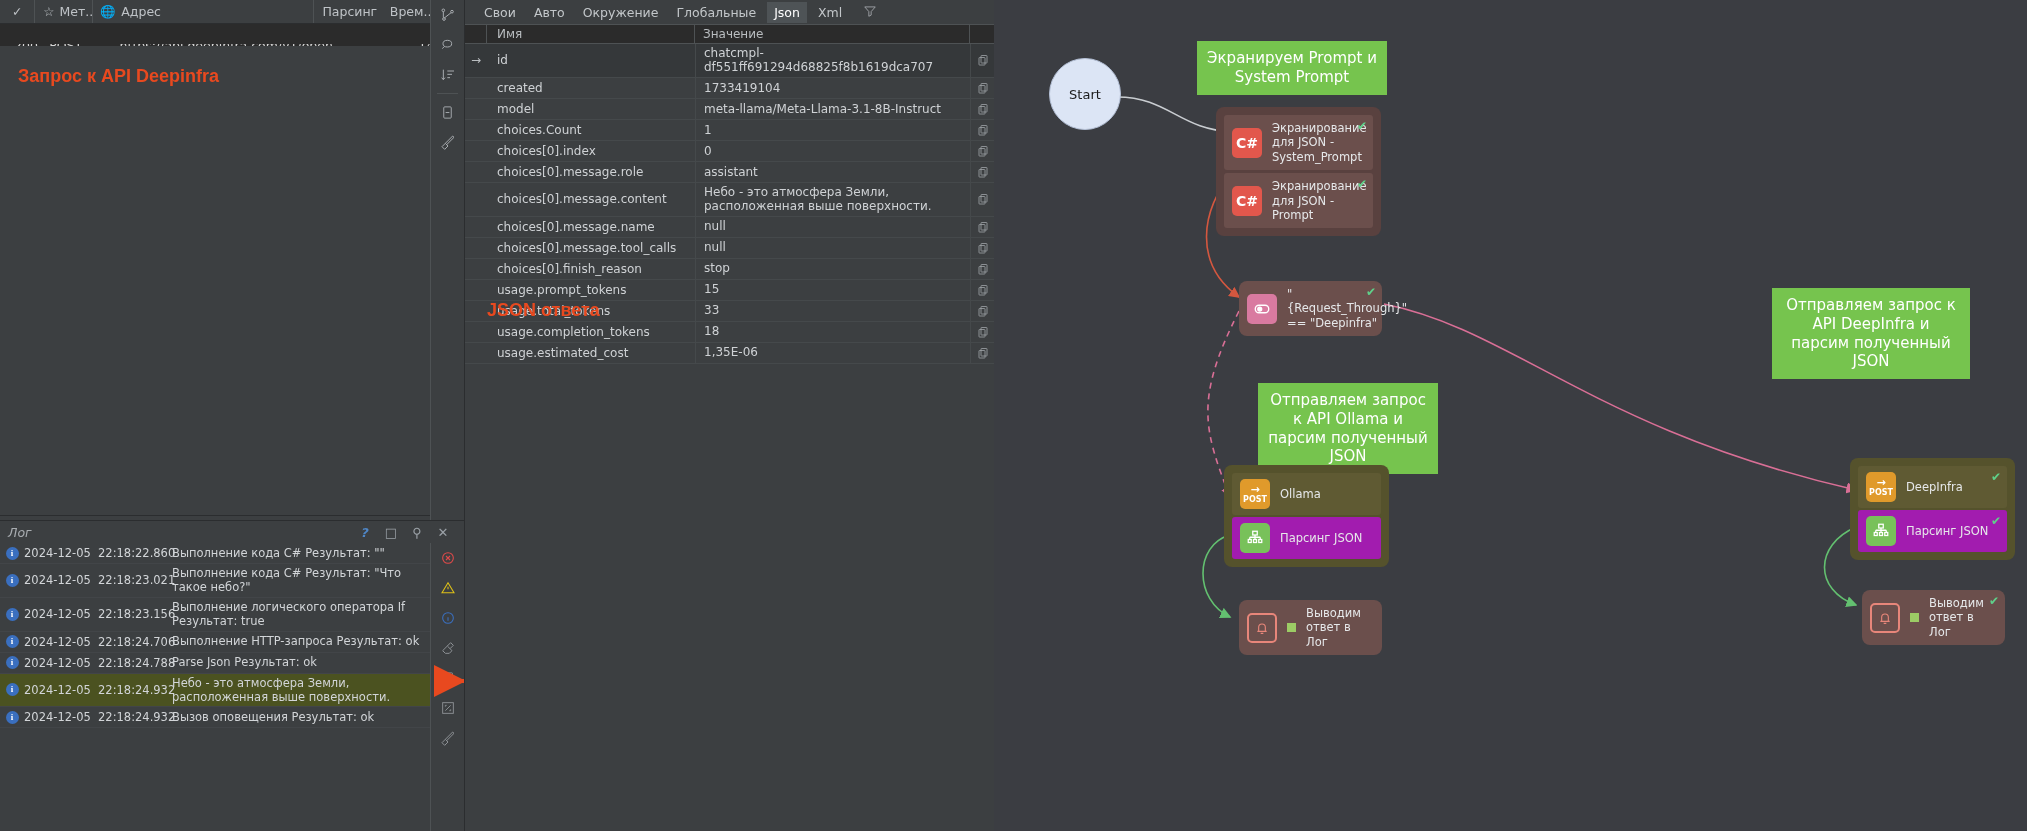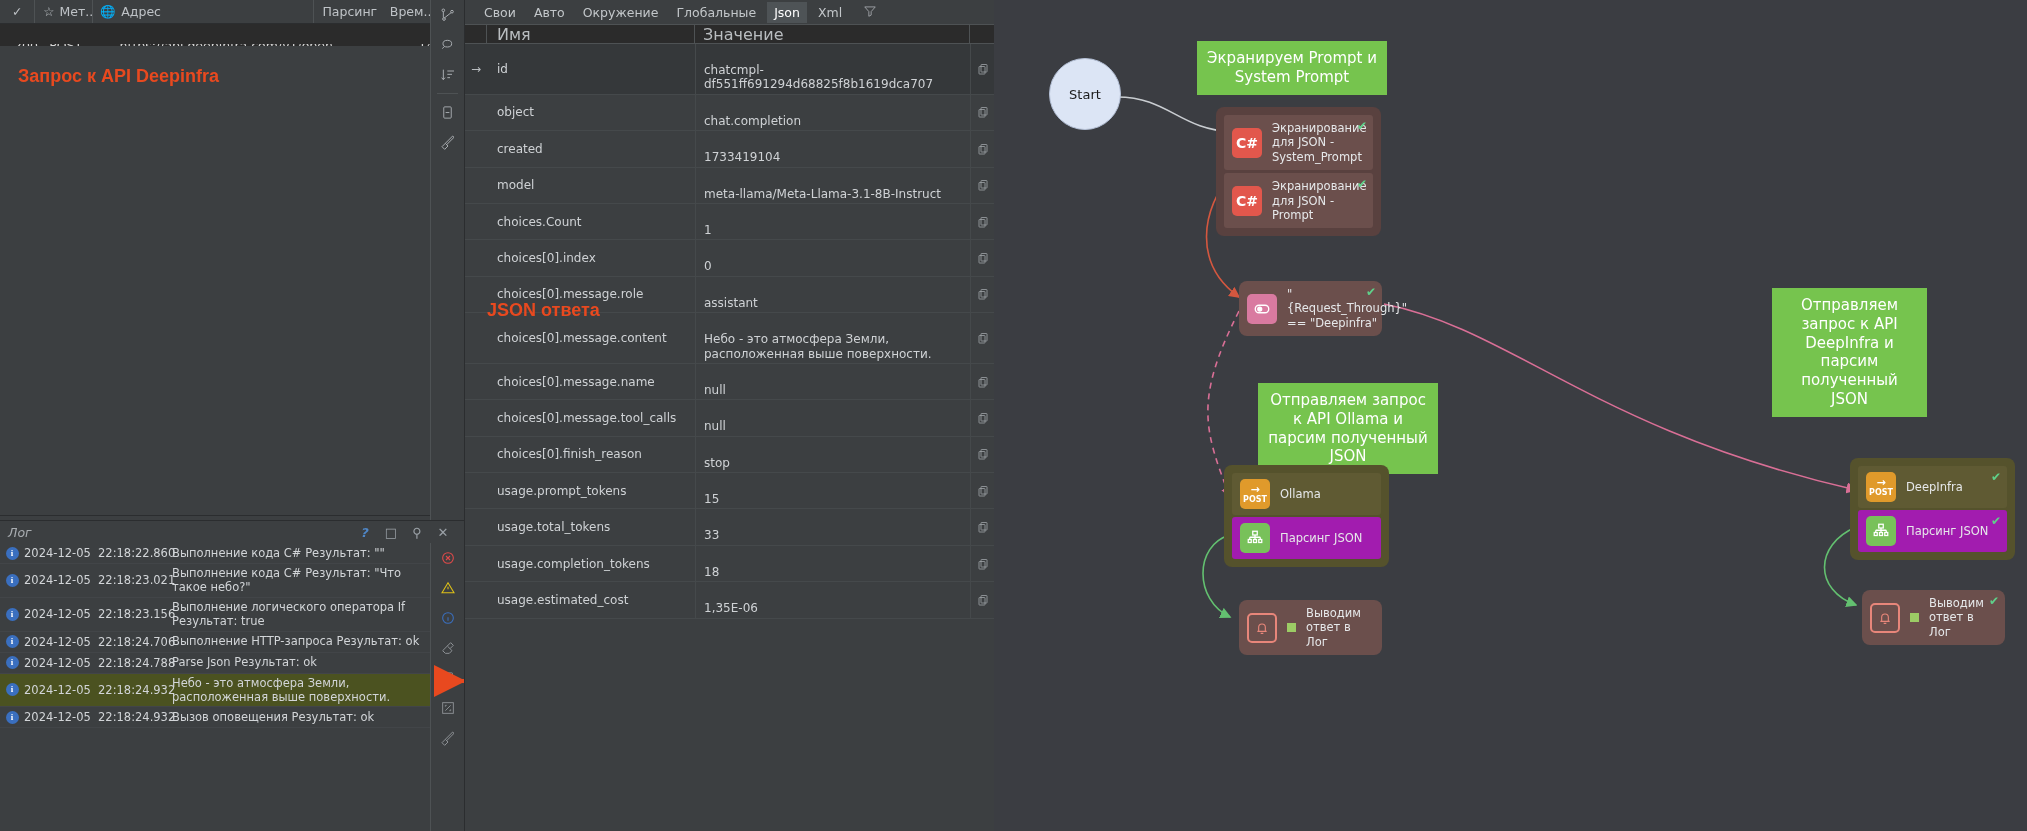--- a/index.html
+++ b/index.html
@@ -73,34 +73,34 @@
   .vt-btn { height: 30px; display: flex; align-items: center; justify-content: center; }
   .vt-sep { height: 1px; background: #4e5254; margin: 3px 6px; }
 
   
   #mid-column { width: 530px; height: 831px; background: #3c3f41; flex: 0 0 530px; position: relative; border-left: 1px solid #2b2d2f; }
   .tabs { display: flex; align-items: center; height: 24px; padding-left: 12px; gap: 4px; color: #c3c7ca; font-size: 12.5px; }
   .tab { padding: 3px 7px; cursor: pointer; }
   .tab.active { background: #4e5356; color: #ffffff; }
   .tab-filter { margin-left: 10px; }
 
-  .tbl-head { display: flex; height: 20px; background: #2b2b2b; color: #b9bdc0; font-size: 16px;
+  .tbl-head { display: flex; height: 20px; background: #2b2b2b; color: #b9bdc0; font-size: 12px;
               border-top: 1px solid #4e5254; border-bottom: 1px solid #4e5254;}
   .th-arrow { width: 22px; border-right: 1px solid #4e5254;}
   .th-name { width: 208px; padding-left: 10px; display:flex; align-items:center; border-right: 1px solid #4e5254;}
   .th-val { flex: 1; padding-left: 8px; display:flex; align-items:center; border-right: 1px solid #4e5254;}
   .th-copy { width: 24px; }
 
   .trow { display: flex; min-height: 21px; font-size: 12px; color: #cfd2d5;
           border-bottom: 1px solid #45494b; }
   .trow.sel { background: #35383a; }
   .td-arrow { width: 22px; display: flex; align-items: center; justify-content: center; color: #b9bdc0; font-size: 12px; }
   .td-name { width: 208px; padding-left: 10px; display: flex; align-items: center; }
   .td-val { flex: 1; padding-left: 8px; display: flex; align-items: center; line-height: 1.2;
-            border-left: 1px solid #45494b; padding-top:19px; padding-bottom:2px; }
+            border-left: 1px solid #45494b; padding-top:2px; padding-bottom:2px; }
   .td-copy { width: 24px; display: flex; align-items: center; justify-content: center;
              border-left: 1px solid #45494b; }
 
   
   #canvas { position: relative; flex: 1; height: 831px; background: #3b3d42; overflow: hidden; }
   #canvas svg.edges { position: absolute; left: 0; top: 0; width: 100%; height: 100%; }
 
   .note {
     position: absolute; background: #76c44e; color: #ffffff; font-size: 15px;
     text-align: center; padding: 8px 10px; line-height: 1.25;
@@ -372,31 +372,20 @@
     <div class="th-name">Имя</div>
     <div class="th-val">Значение</div>
     <div class="th-copy"></div>
   </div>
 
   <div id="json-rows">
       <div class="trow sel">
         <div class="td-arrow">→</div>
         <div class="td-name">id</div>
         <div class="td-val">chatcmpl-df551ff691294d68825f8b1619dca707</div>
-        <div class="td-copy">
-          <svg width="12" height="12" viewBox="0 0 24 24" fill="none" stroke="#9b9fa3" stroke-width="1.7">
-            <rect x="8" y="3" width="12" height="15" rx="1"></rect>
-            <rect x="4" y="7" width="12" height="15" rx="1"></rect>
-          </svg>
-        </div>
-      </div>
-      <div class="trow">
-        <div class="td-arrow"></div>
-        <div class="td-name">object</div>
-        <div class="td-val">chat.completion</div>
         <div class="td-copy">
           <svg width="12" height="12" viewBox="0 0 24 24" fill="none" stroke="#9b9fa3" stroke-width="1.7">
             <rect x="8" y="3" width="12" height="15" rx="1"></rect>
             <rect x="4" y="7" width="12" height="15" rx="1"></rect>
           </svg>
         </div>
       </div>
       <div class="trow">
         <div class="td-arrow"></div>
         <div class="td-name">created</div>
@@ -637,21 +626,21 @@
   <div class="node-card standalone" style="position:absolute; left:245px; top:600px; width:143px;">
     <div class="badge bell">
       <svg width="16" height="16" viewBox="0 0 24 24" fill="none" stroke="#e8867a" stroke-width="1.7">
         <path d="M7 17V11a5 5 0 0 1 10 0v6M5 17h14M10 20h4"></path>
       </svg>
     </div>
     <div class="sq-green"></div>
     <div class="node-label">Выводим ответ в Лог</div>
   </div>
 
-  <div class="note" style="left:778px; top:288px; width:155px;">Отправляем запрос к API DeepInfra и парсим полученный JSON</div>
+  <div class="note" style="left:778px; top:288px; width:198px;">Отправляем запрос к API DeepInfra и парсим полученный JSON</div>
 
   <div class="group olive" style="left:856px; top:458px; width:165px;">
     <div class="node-card amber" style="margin-bottom:2px;">
       <div class="badge post">
         <span style="font-size:11px;">→</span>
         <span>POST</span>
       </div>
       <div class="node-label">DeepInfra</div>
       <div class="check">✔</div>
     </div>

